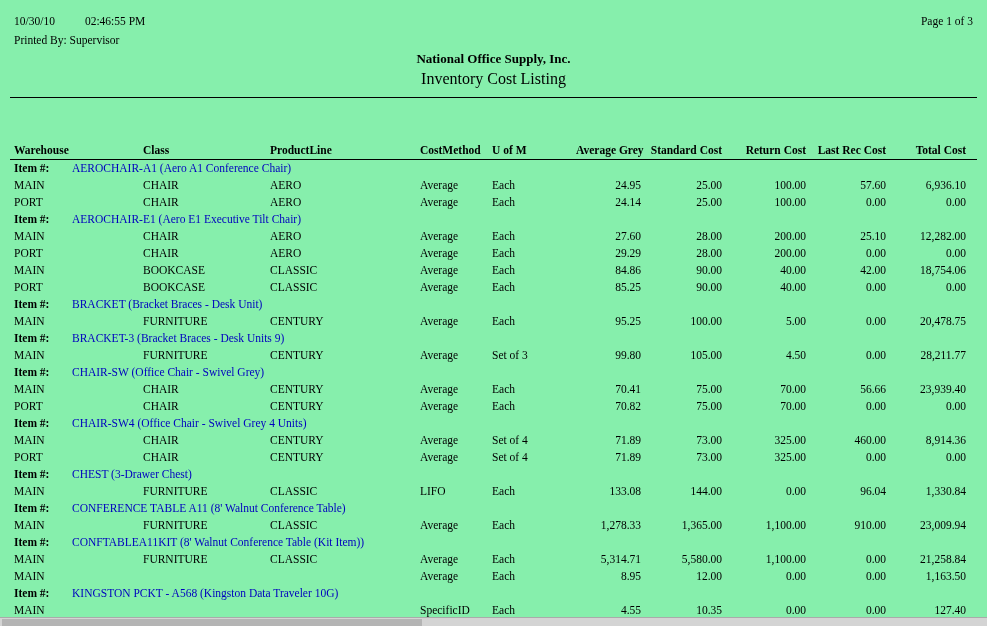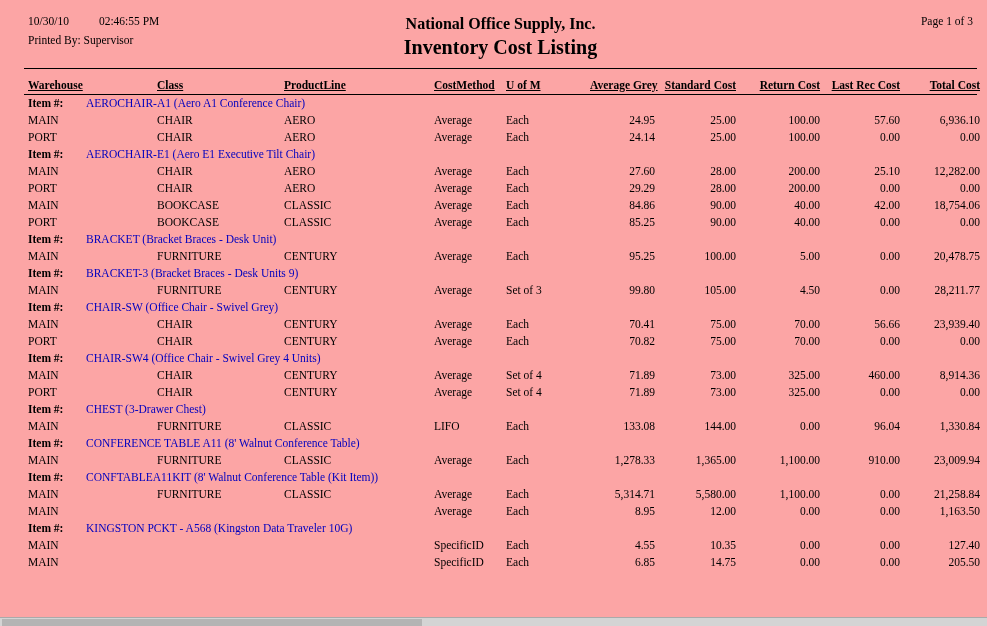--- a/index.html
+++ b/index.html
@@ -2,42 +2,42 @@
 <html><head>
 <meta charset="utf-8">
 <style>
   * { margin:0; padding:0; box-sizing:border-box; }
   html,body { background:#ffffff; }
   body {
     width:987px; height:626px; overflow:hidden;
     font-family:"Liberation Serif","DejaVu Serif",serif;
     font-size:11.5px; color:#000;
   }
-  .page { position:relative; width:987px; height:626px; padding:13px 10px 0 24px; background:#fca5a5; }
+  .page { position:relative; width:987px; height:626px; padding:13px 10px 0 10px; background:#86efac; }
 
   
   .report-header { display:flex; align-items:flex-start; padding:2px 4px 0 4px; }
   .h-left  { flex:1; }
   .h-center{ flex:1.3; text-align:center; }
   .h-right { flex:1; text-align:right; }
   .datetime .time { margin-left:30px; }
   .printed-by { margin-top:7px; }
-  .company { font-weight:bold; font-size:16px; }
-  .report-title { font-weight:bold; font-size:20px; margin-top:3px; }
+  .company { font-weight:bold; font-size:13px;margin-top:36px; }
+  .report-title { font-weight:normal; font-size:16px; margin-top:3px; }
 
   .rule { border:0; border-top:1px solid #000; margin-top:9px; }
 
   
   .grid {
     display:grid;
     grid-template-columns:129px 127px 150px 72px 84px 65px 81px 84px 80px 80px;
     padding-left:4px;
   }
   .col-headers { padding-top:10px; padding-bottom:3px; font-weight:bold; }
-  .col-headers span { text-decoration:underline; white-space:nowrap; }
+  .col-headers span { white-space:nowrap;margin-top:36px; }
   .num { text-align:right; }
 
   .data-row { height:17px; line-height:17px; }
   .data-row .cell { white-space:nowrap; overflow:hidden; }
 
   .item-row { height:17px; line-height:17px; padding-left:4px; white-space:nowrap; }
   .item-label { font-weight:bold; display:inline-block; width:58px; }
   .item-desc { color:#0000bf; }
 
   

